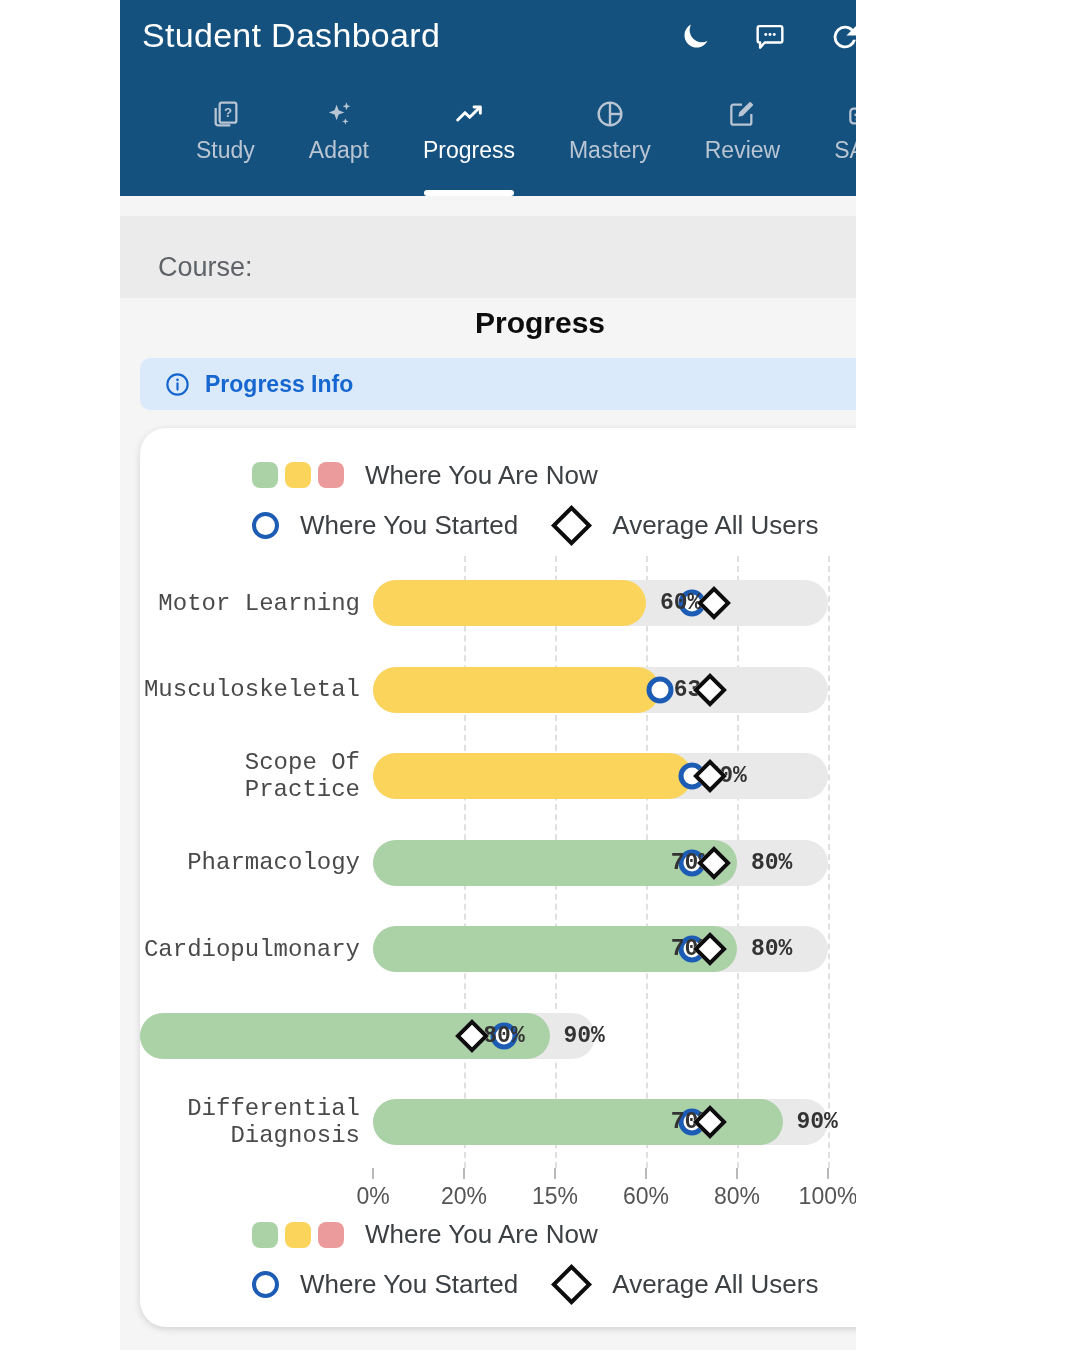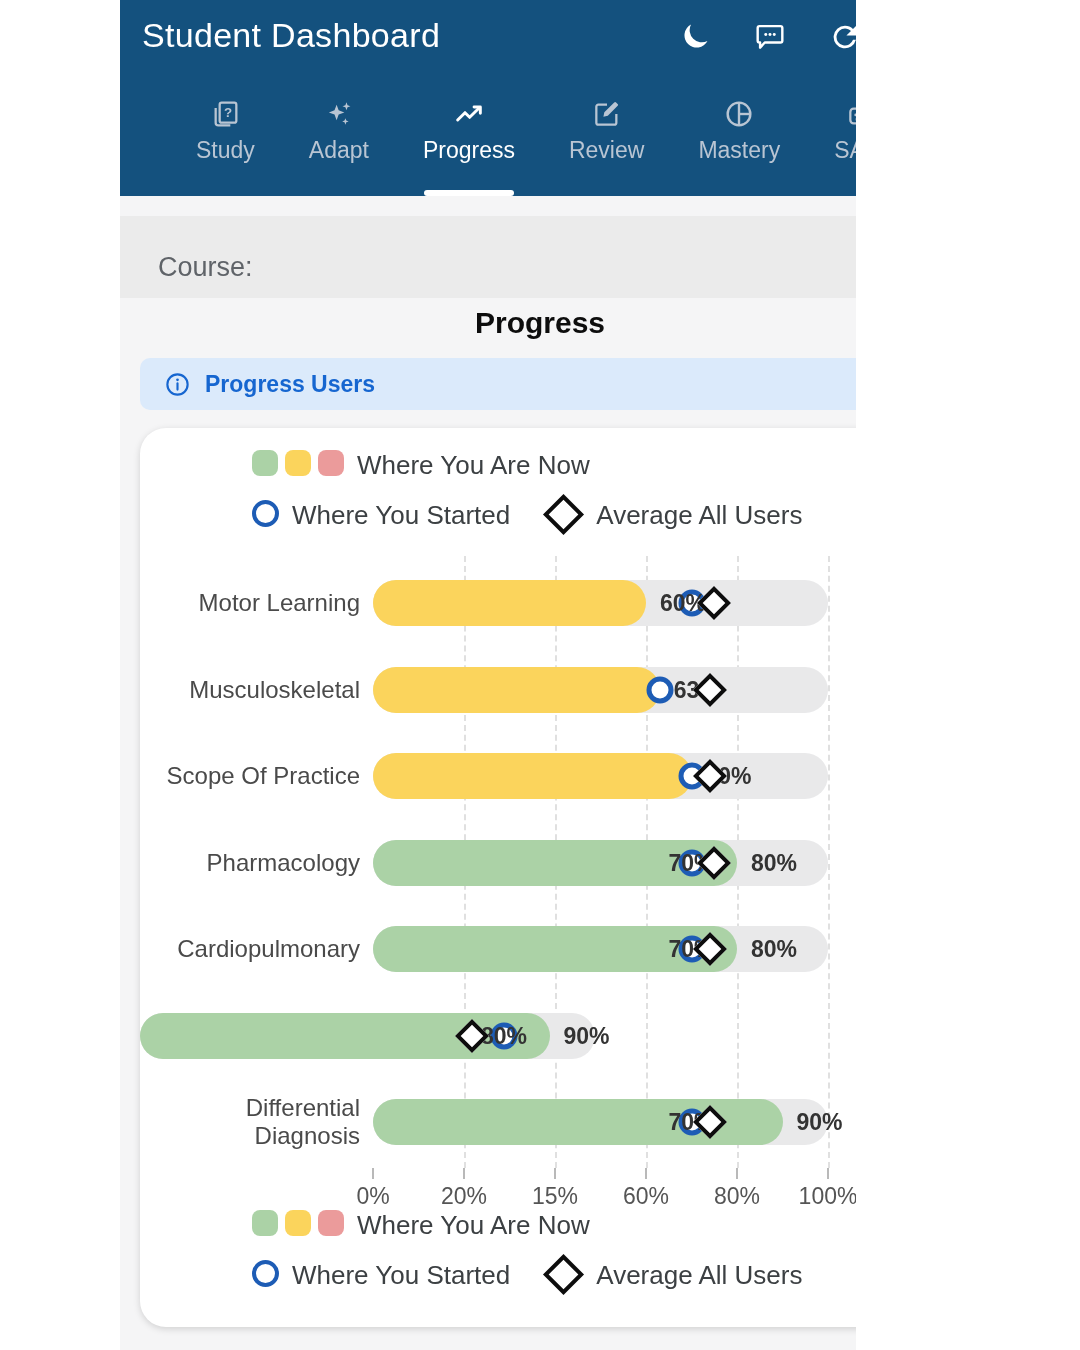--- a/index.html
+++ b/index.html
@@ -39,31 +39,31 @@
   .banner-label{font-size:23px;font-weight:700;color:var(--banner-blue);margin-left:14px;}
   .banner-chevron{margin-left:auto;}
   .banner-chevron svg{width:26px;height:26px;display:block;}
 
   
   .card{position:absolute;left:20px;top:130px;width:800px;height:899px;background:#fff;
        border-radius:26px;box-shadow:0 2px 7px rgba(0,0,0,.15);overflow:hidden;}
 
   .legend{margin:22px 0 0 112px;width:600px;display:flex;flex-wrap:wrap;column-gap:34px;
        font-size:26px;color:#3c4043;}
-  .legend-item{display:flex;height:50px;gap:13px;}
+  .legend-item{display:flex;align-items:center;height:50px;gap:21px;}
   .swatches{display:flex;gap:7px;}
   .sw{width:26px;height:26px;border-radius:8px;display:inline-block;}
   .sw-green{background:var(--bar-green);}
   .sw-yellow{background:var(--bar-yellow);}
   .sw-red{background:var(--legend-red);}
   .circle-swatch{width:19px;height:19px;border:4.5px solid var(--circle-blue);border-radius:50%;background:#fff;}
   .diamond-swatch{width:21px;height:21px;border:4.5px solid #0d0d0d;transform:rotate(45deg);margin:0 5px;background:#fff;}
 
   
-  .rows{position:relative;margin-top:10px;}
+  .rows{position:relative;margin-top:10px;font-family:Liberation Mono, monospace;}
   .gridline{position:absolute;top:-4px;bottom:-2px;width:0;border-left:2px dashed var(--gridline);z-index:0;}
   .crow{display:flex;align-items:center;height:86.5px;position:relative;z-index:1;}
   .crow-label{width:233px;text-align:right;padding-right:13px;font-size:24px;color:#4a4a4a;box-sizing:border-box;}
   .track{position:relative;width:455px;height:46px;background:var(--track);border-radius:23px;}
   .bar{position:absolute;left:0;top:0;height:100%;border-radius:23px;}
   .val-label{position:absolute;top:50%;transform:translateY(-50%);font-size:23px;font-weight:600;
        color:#333;white-space:nowrap;z-index:3;}
   .start-val{transform:translate(-50%,-50%);}
   .circle-marker{position:absolute;top:50%;transform:translate(-50%,-50%);width:17px;height:17px;
        border:5px solid var(--circle-blue);border-radius:50%;background:#fff;z-index:2;}
@@ -130,33 +130,33 @@
           <span class="tab-label">Adapt</span>
         </div>
         <div class="tab active">
           <svg viewBox="0 0 24 24" fill="none" stroke="currentColor" stroke-width="2.2" stroke-linecap="round" stroke-linejoin="round">
             <path d="M3.5 16.5L9 11l3.5 3.5 6.5-6.5"></path>
             <path d="M15.8 6.8h4.7v4.7" fill="none"></path>
           </svg>
           <span class="tab-label">Progress</span>
         </div>
         <div class="tab">
-          <svg viewBox="0 0 24 24" fill="none" stroke="currentColor" stroke-width="1.7" stroke-linejoin="round">
-            <path d="M19 12v6.5A1.5 1.5 0 0 1 17.5 20h-12A1.5 1.5 0 0 1 4 18.5v-12A1.5 1.5 0 0 1 5.5 5H12"></path>
-            <path d="M20.7 5.2l-1.9-1.9a1 1 0 0 0-1.4 0l-7.4 7.4-.7 3.3 3.3-.7 7.4-7.4a1 1 0 0 0 0-1.4z" fill="currentColor" stroke="none"></path>
-          </svg>
-          <span class="tab-label">Review</span>
-        </div>
-        <div class="tab">
           <svg viewBox="0 0 24 24" fill="none" stroke="currentColor" stroke-width="1.8">
             <circle cx="12" cy="12" r="8.5"></circle>
             <line x1="12" y1="3.5" x2="12" y2="20.5"></line>
             <line x1="12" y1="12" x2="20.5" y2="12"></line>
           </svg>
           <span class="tab-label">Mastery</span>
+        </div>
+        <div class="tab">
+          <svg viewBox="0 0 24 24" fill="none" stroke="currentColor" stroke-width="1.7" stroke-linejoin="round">
+            <path d="M19 12v6.5A1.5 1.5 0 0 1 17.5 20h-12A1.5 1.5 0 0 1 4 18.5v-12A1.5 1.5 0 0 1 5.5 5H12"></path>
+            <path d="M20.7 5.2l-1.9-1.9a1 1 0 0 0-1.4 0l-7.4 7.4-.7 3.3 3.3-.7 7.4-7.4a1 1 0 0 0 0-1.4z" fill="currentColor" stroke="none"></path>
+          </svg>
+          <span class="tab-label">Review</span>
         </div>
         <div class="tab">
           <svg viewBox="0 0 24 24" fill="none" stroke="currentColor" stroke-width="1.7">
             <rect x="5.5" y="8" width="13" height="11" rx="2.5"></rect>
             <line x1="12" y1="8" x2="12" y2="5.6"></line>
             <circle cx="12" cy="4.7" r="0.95" fill="currentColor"></circle>
             <circle cx="9.5" cy="12.7" r="1" fill="currentColor" stroke="none"></circle>
             <circle cx="14.5" cy="12.7" r="1" fill="currentColor" stroke="none"></circle>
             <path d="M9.5 16h5"></path>
           </svg>
@@ -174,21 +174,21 @@
       <h2 class="page-title">Progress</h2>
 
       <div class="banner">
         <span class="banner-icon">
           <svg viewBox="0 0 24 24" fill="none" stroke="#1666d0" stroke-width="1.9">
             <circle cx="12" cy="12" r="9"></circle>
             <line x1="12" y1="11" x2="12" y2="16.5" stroke-linecap="round"></line>
             <circle cx="12" cy="7.8" r="1.2" fill="#1666d0" stroke="none"></circle>
           </svg>
         </span>
-        <span class="banner-label">Progress Users</span>
+        <span class="banner-label">Progress Info</span>
         <span class="banner-chevron">
           <svg viewBox="0 0 24 24" fill="none" stroke="#1666d0" stroke-width="2.6" stroke-linecap="round" stroke-linejoin="round">
             <path d="M7 10l5 5 5-5"></path>
           </svg>
         </span>
       </div>
 
       <section class="card">
 
         <div class="legend">

